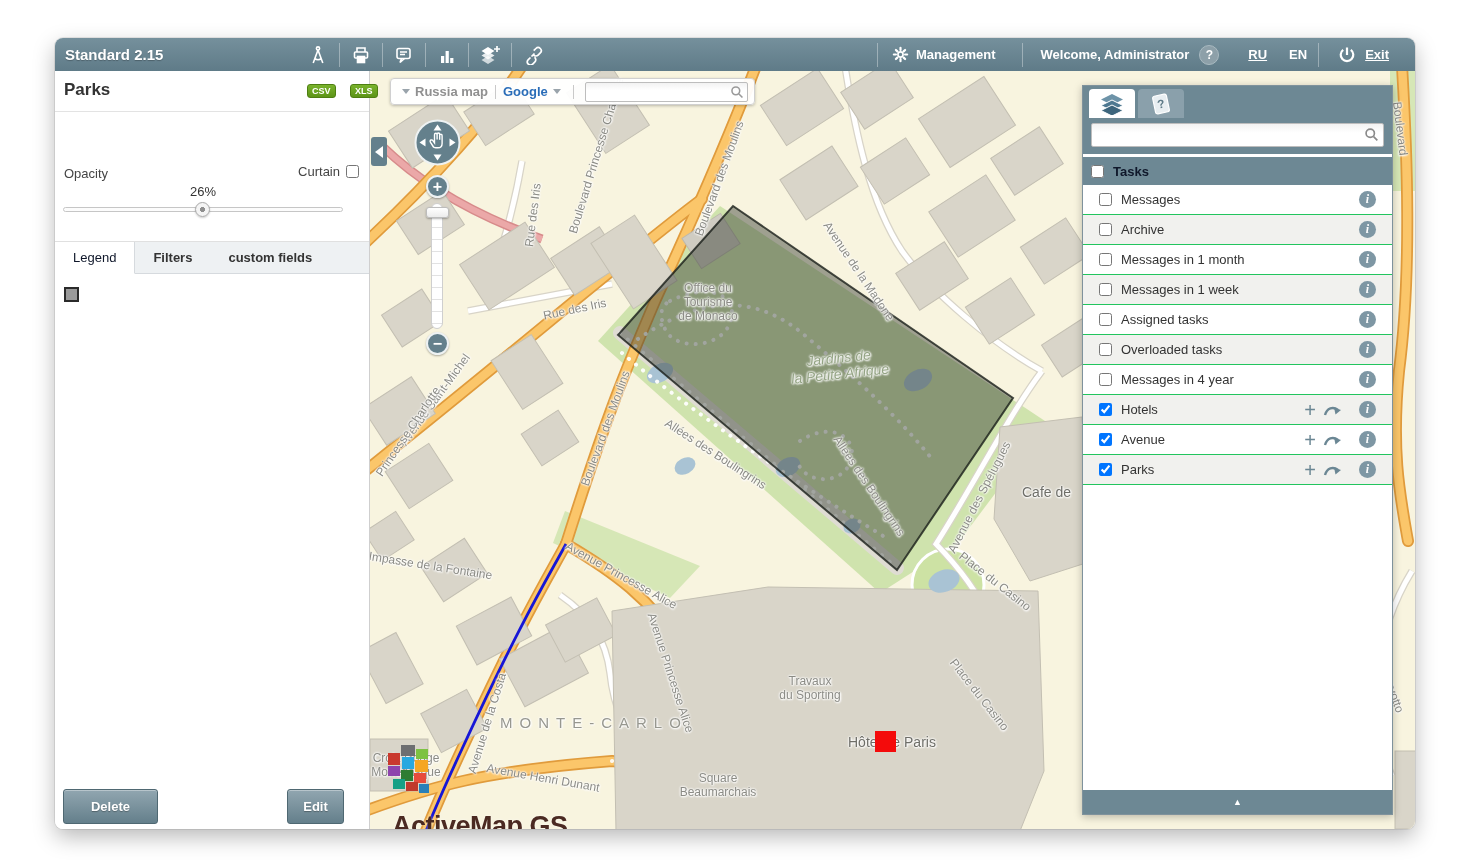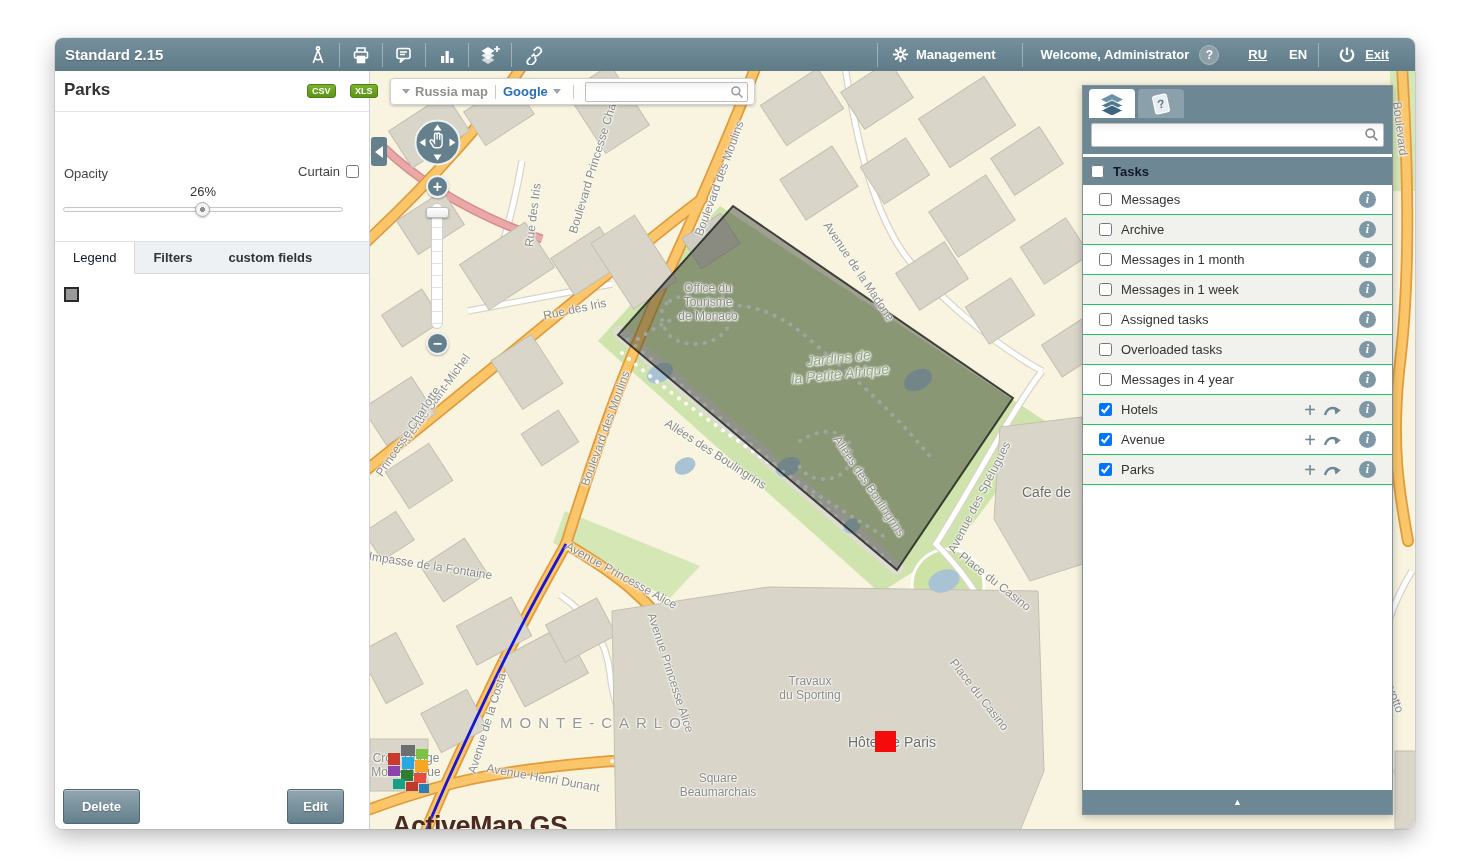--- a/index.html
+++ b/index.html
@@ -46,21 +46,21 @@
               box-shadow:0 1px 2px rgba(0,0,0,.2); }
   .lp-tabs { position:absolute; left:0; top:170px; right:0; height:33px; background:#eef1f3;
              border-top:1px solid #e0e0e0; border-bottom:1px solid #d6dade; display:flex; }
   .lp-tab { padding:0 18px; display:flex; align-items:center; font-size:13px; color:#333; font-weight:bold; cursor:pointer; }
   .lp-tab.active { background:#fff; border-right:1px solid #d6dade; font-weight:normal; color:#0f172a;
                    margin-bottom:-1px; border-bottom:1px solid #fff; }
   .legend-swatch { position:absolute; left:9px; top:216px; width:15px; height:15px; background:#9a9a9a; border:2px solid #2a2a2a; }
   .lp-btn { position:absolute; bottom:5px; height:35px; border-radius:3px; border:1px solid #4f6872;
             background:linear-gradient(#91a6b0,#647f8b); color:#fff; font-weight:bold; font-size:13px;
             text-shadow:0 1px 1px rgba(0,0,0,.3); cursor:pointer; box-shadow:inset 0 1px 0 rgba(255,255,255,.35); }
-  .btn-delete { left:8px; width:77px; }
+  .btn-delete { left:8px; width:95px; }
   .btn-edit { right:25px; width:57px; }
 
   
   .map-area { position:absolute; left:315px; top:33px; width:1045px; bottom:0; overflow:hidden; background:#f8f4df; }
   .map-area svg.basemap { position:absolute; left:0; top:0; width:1045px; height:758px; }
   .maplabel { position:absolute; font-size:12px; color:#8b8b85; white-space:pre-line; z-index:2;
               text-shadow:0 0 2px #fff, 0 0 2px #fff, 0 0 3px #fff, 1px 1px 2px #fff; transform-origin:0 0; pointer-events:none; }
   .ml-c { text-align:center; }
   .ml-italic { font-style:italic; color:#93a383; font-size:14px; }
   .ml-big { font-size:15px; letter-spacing:7px; color:#97978f; }

